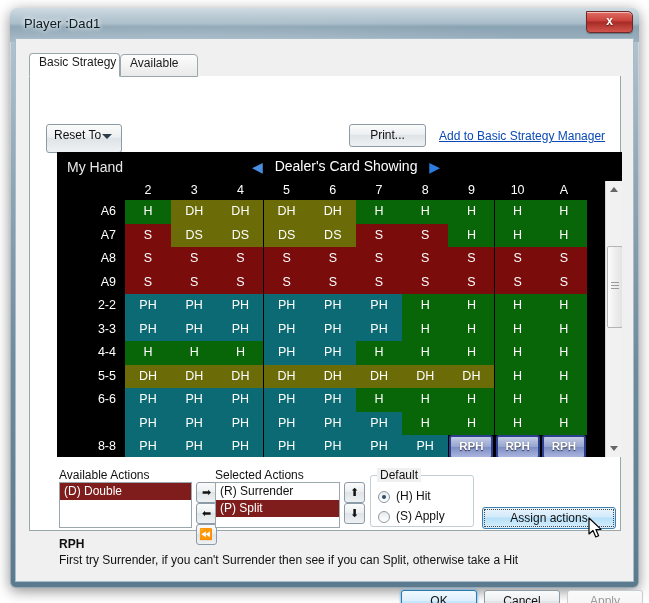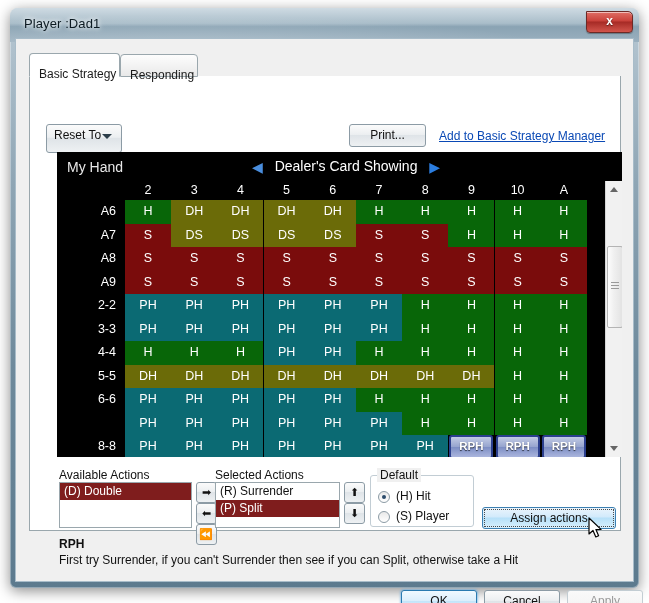--- a/index.html
+++ b/index.html
@@ -71,21 +71,21 @@
   #tabstrip {
     position: absolute; left: 13px; top: 14px;
     width: 592px; height: 24px;
   }
   .tab {
     position: absolute; top: 0;
     height: 23px; box-sizing: border-box;
     border: 1px solid #9aa7ad;
     border-radius: 4px 4px 0 0;
     font-size: 12px; color: #1a1a1a;
-    padding: 13px 9px 0 9px;
+    padding: 1px 9px 0 9px;
     background: linear-gradient(180deg,#fdfdfd 0%, #e9e9e9 100%);
     cursor: pointer;
     white-space: nowrap;
   }
   .tab.active {
     background: #ffffff;
     border-bottom: 1px solid #ffffff;
     z-index: 3;
     height: 24px;
   }
@@ -301,21 +301,21 @@
 
   <div id="client">
 
     <div id="tab-sep"></div>
     <div id="tabpage"></div>
     <div id="tabstrip">
       <div class="tab active" style="left:0px;width:91px;">
         <span>Basic Strategy</span>
       </div>
       <div class="tab" style="left:91px;width:78px;top:1px;height:23px;">
-        <span>Responding</span>
+        <span>Available</span>
       </div>
     </div>
 
     <div id="resetto">
       <span class="lbl">Reset To</span>
       <span class="arrow"></span>
     </div>
     <div id="print-btn">Print...</div>
     <div id="bsm-link">Add to Basic Strategy Manager</div>
 
@@ -526,21 +526,21 @@
     </div>
 
     <div id="defaultgroup"></div>
     <div id="defaultgroup-title">Default</div>
     <div class="radio-row" style="left:362px;top:450px;">
       <span class="radio-dot on"></span>
       <span class="radio-lbl">(H) Hit</span>
     </div>
     <div class="radio-row" style="left:362px;top:470px;">
       <span class="radio-dot"></span>
-      <span class="radio-lbl">(S) Player</span>
+      <span class="radio-lbl">(S) Apply</span>
     </div>
 
     <div id="assign-btn">
       <span class="focusring"></span>
       <span>Assign actions</span>
     </div>
     <svg id="cursor-arrow" viewBox="0 0 18 24">
       <path d="M1,1 L1,17 L5,13.5 L7.8,20 L10.6,18.8 L7.9,12.6 L13,12.4 Z" fill="#ffffff" stroke="#000000" stroke-width="1.2" stroke-linejoin="round"></path>
     </svg>
 

